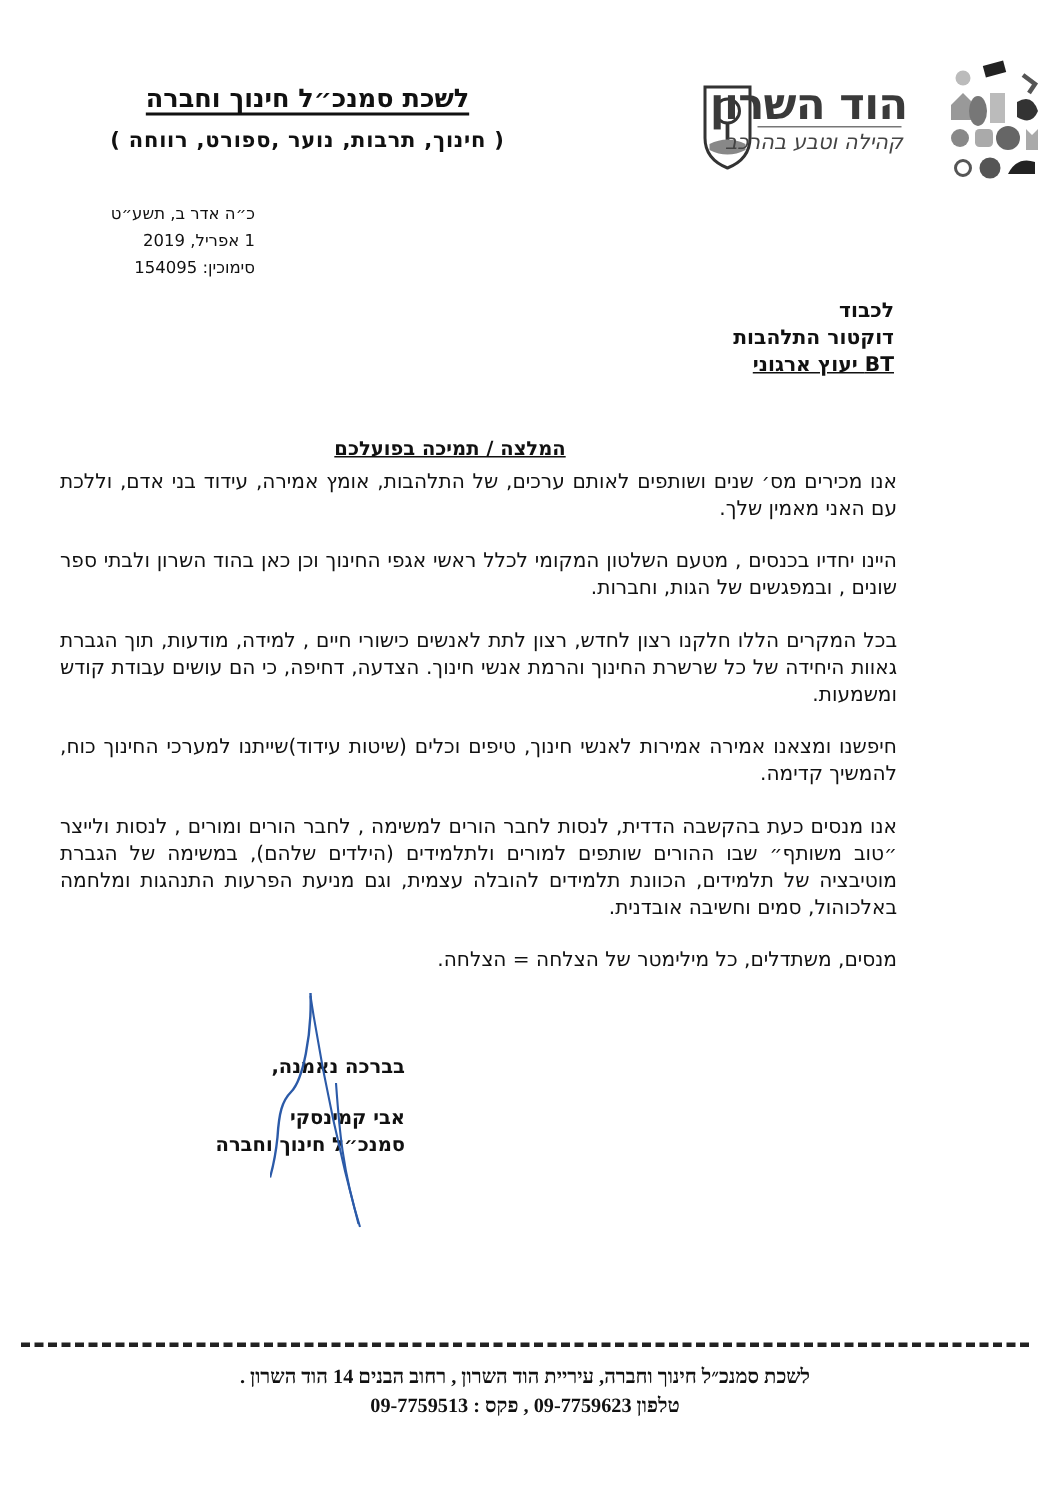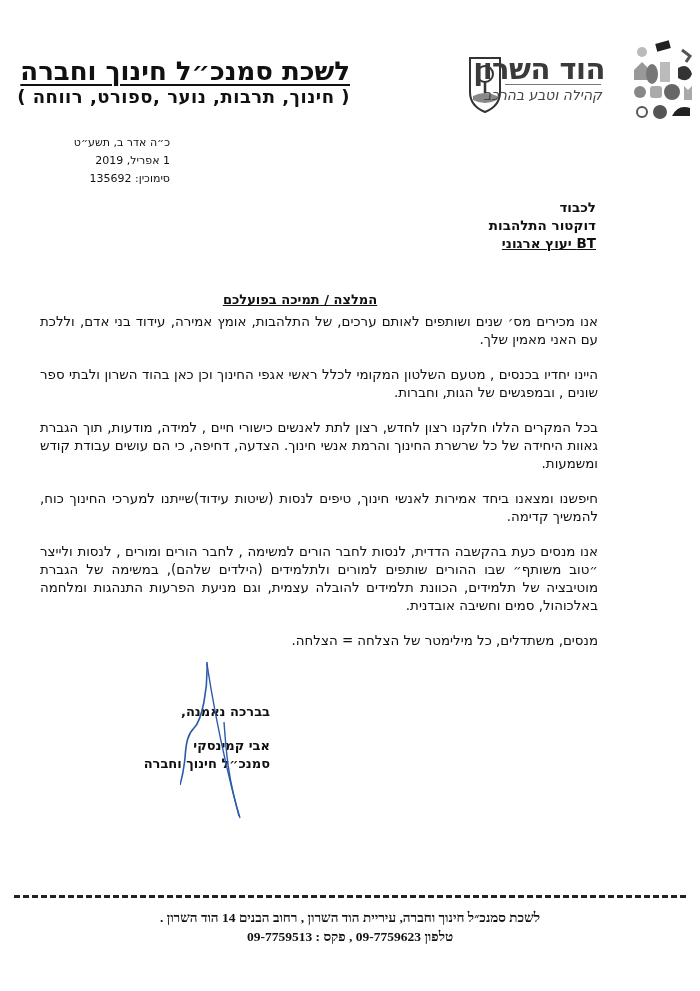--- a/index.html
+++ b/index.html
@@ -4,27 +4,27 @@
 <style>
   html, body { margin: 0; padding: 0; }
   body {
     width: 700px; height: 991px; background: #ffffff; position: relative; overflow: hidden;
     font-family: "DejaVu Sans", sans-serif; color: #111;
   }
   .abs { position: absolute; }
   .rtl { direction: rtl; }
   .org-title {
     left: 60px; top: 56px; width: 290px; text-align: center;
-    font-family: "DejaVu Sans", sans-serif; font-weight: bold; font-size: 26px;
+    font-family: "DejaVu Sans", sans-serif; font-weight: bold; font-size: 17px;
     text-decoration: underline; text-decoration-thickness: 2px; text-underline-offset: 4px;
     white-space: nowrap;
   }
   .org-sub {
     left: 60px; top: 86px; width: 290px; text-align: center;
-    font-weight: bold; font-size: 18px; letter-spacing: 0.5px; white-space: nowrap;
+    font-weight: bold; font-size: 14px; letter-spacing: 0.5px; white-space: nowrap;
   }
   .logo { left: 466px; top: 40px; width: 230px; height: 80px; }
   .logo-text-main {
     left: 505px; top: 52px; width: 100px; text-align: right; font-weight: bold; font-size: 29px;
     color: #3a3a3a; white-space: nowrap; letter-spacing: -0.5px;
   }
   .logo-line { left: 505px; top: 84px; width: 96px; height: 1px; background: #777; }
   .logo-text-sub {
     left: 500px; top: 87px; width: 102px; font-size: 14px; font-style: italic;
     color: #444; white-space: nowrap;
@@ -78,36 +78,36 @@
   <circle cx="30" cy="72" r="7" fill="#555"></circle>
   <path d="M42 76 q6 -12 18 -8 v8 z" fill="#222"></path>
 </svg>
 <div class="abs logo-text-main rtl">הוד השרון</div>
 <div class="abs logo-line"></div>
 <div class="abs logo-text-sub rtl">קהילה וטבע בהרכב</div>
 
 <div class="abs dates rtl">
   <div>כ״ה אדר ב, תשע״ט</div>
   <div>1 אפריל, 2019</div>
-  <div><span>סימוכין:</span> <span>135692</span></div>
+  <div><span>סימוכין:</span> <span>154095</span></div>
 </div>
 
 <div class="abs addressee rtl">
   <div>לכבוד</div>
   <div>דוקטור התלהבות</div>
   <div class="u">BT יעוץ ארגוני</div>
 </div>
 
 <div class="abs subject rtl">המלצה / תמיכה בפועלכם</div>
 
 <div class="abs body rtl">
   <p>אנו מכירים מס׳ שנים ושותפים לאותם ערכים, של התלהבות, אומץ אמירה, עידוד בני אדם, וללכת עם האני מאמין שלך.</p>
   <p>היינו יחדיו בכנסים , מטעם השלטון המקומי לכלל ראשי אגפי החינוך  וכן כאן בהוד השרון ולבתי ספר שונים , ובמפגשים של הגות, וחברות.</p>
   <p>בכל המקרים הללו חלקנו רצון לחדש, רצון לתת לאנשים כישורי חיים , למידה, מודעות, תוך הגברת גאוות היחידה של כל שרשרת החינוך והרמת אנשי חינוך. הצדעה, דחיפה, כי הם עושים עבודת קודש ומשמעות.</p>
-  <p>חיפשנו ומצאנו ביחד אמירות לאנשי חינוך, טיפים לנסות (שיטות עידוד)שייתנו למערכי החינוך כוח, להמשיך קדימה.</p>
+  <p>חיפשנו ומצאנו אמירה אמירות לאנשי חינוך, טיפים וכלים (שיטות עידוד)שייתנו למערכי החינוך כוח, להמשיך קדימה.</p>
   <p>אנו מנסים כעת בהקשבה הדדית, לנסות לחבר הורים למשימה , לחבר הורים ומורים , לנסות ולייצר ״טוב משותף״ שבו ההורים שותפים למורים ולתלמידים (הילדים שלהם), במשימה של הגברת מוטיבציה של תלמידים, הכוונת תלמידים להובלה עצמית, וגם מניעת הפרעות התנהגות ומלחמה באלכוהול, סמים וחשיבה אובדנית.</p>
   <p>מנסים,  משתדלים,  כל מילימטר של הצלחה = הצלחה.</p>
 </div>
 
 <div class="abs closing rtl">
   <div>בברכה נאמנה,</div>
   <div style="height:16px"></div>
   <div>אבי קמינסקי</div>
   <div>סמנכ״ל חינוך וחברה</div>
 </div>

